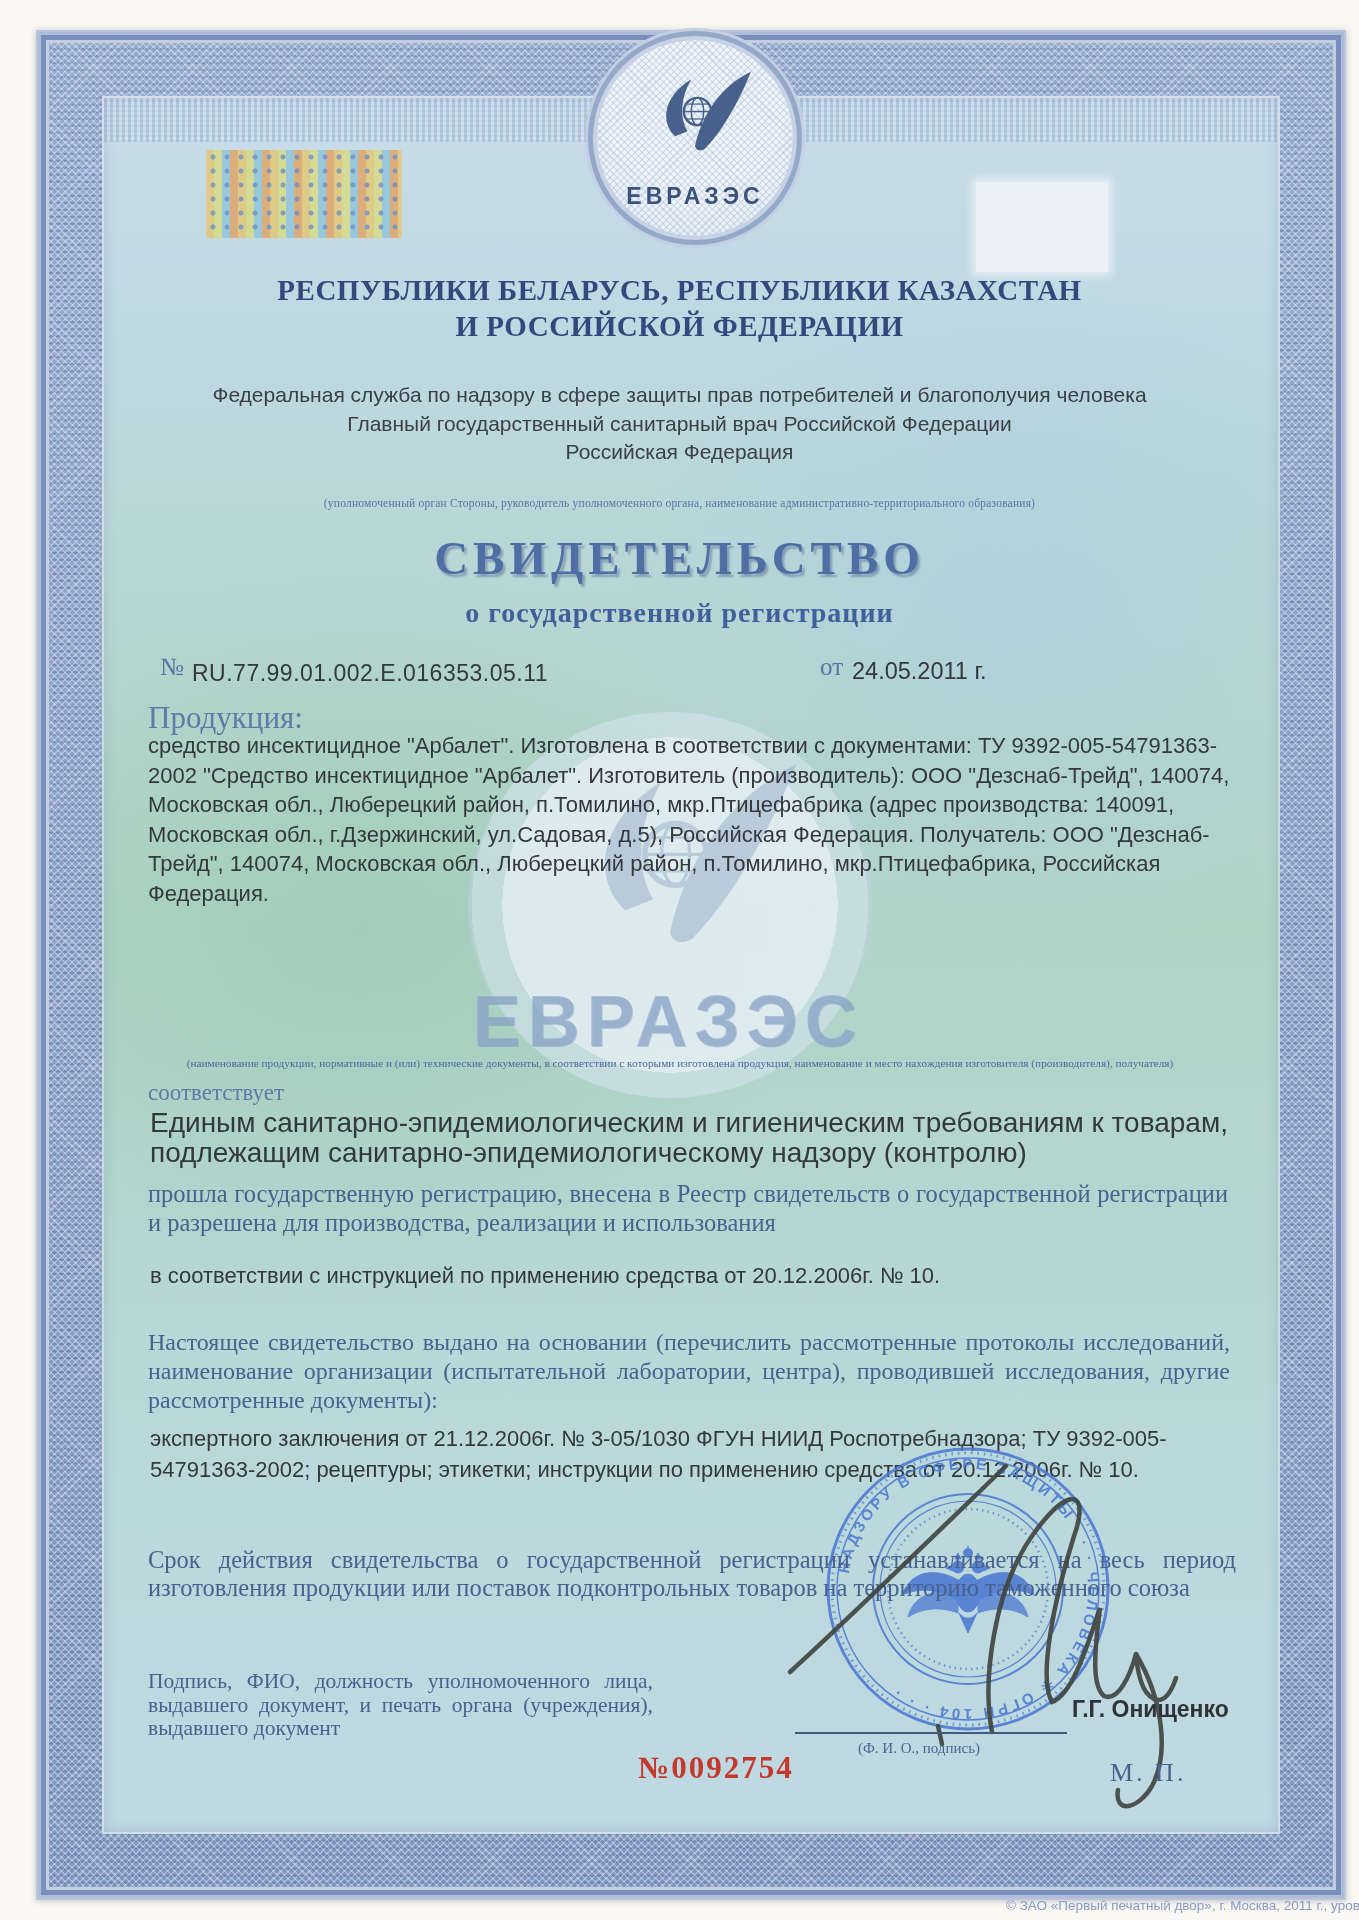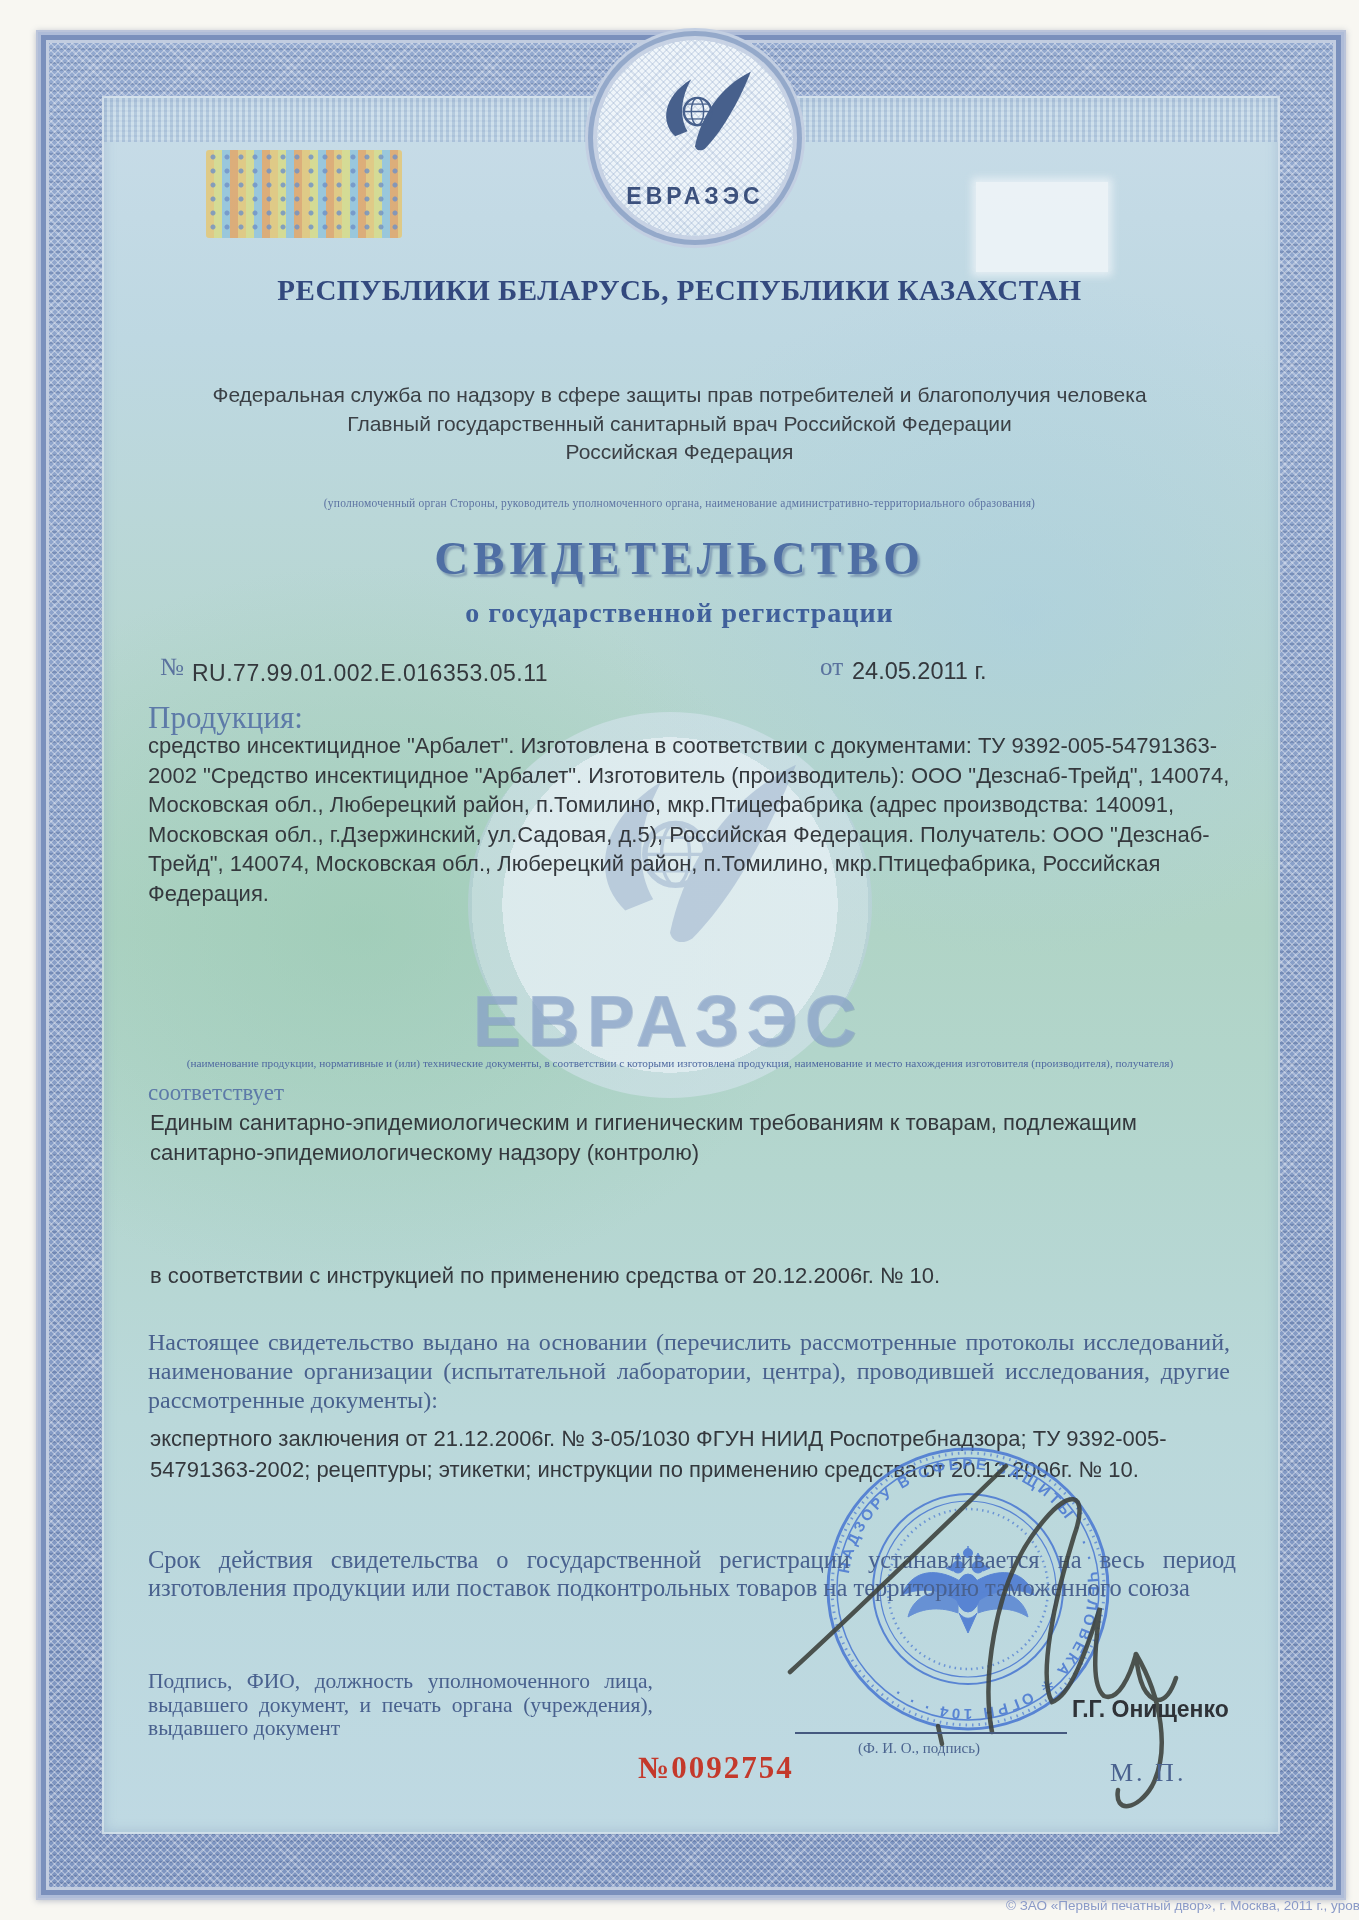--- a/index.html
+++ b/index.html
@@ -78,21 +78,21 @@
   .num-value{left:192px;top:660px;font-size:23px;letter-spacing:.5px;}
   .date-label{left:820px;top:653px;font-size:25px;}
   .date-value{left:852px;top:658px;font-size:23.5px;text-align:center;}
 
   .product-label{left:148px;top:700px;font-size:31px;color:#5d7aa8;}
   .product-text{left:148px;top:731px;width:1082px;font-size:22px;line-height:29.5px;}
   .product-caption{position:absolute;left:100px;top:1057px;width:1160px;text-align:center;
     font-size:11.3px;color:#4f69a0;}
 
   .compliance-label{left:148px;top:1080px;font-size:23px;color:#5d7aa8;}
-  .compliance-text{left:150px;top:1108px;width:1088px;font-size:22px;line-height:30px;}
+  .compliance-text{left:150px;top:1108px;width:1088px;font-size:28px;line-height:30px;}
 
   .grant-tmpl{left:148px;top:1180px;width:1080px;font-size:24.5px;line-height:28.5px;}
   .grant-filled{left:150px;top:1263px;width:1090px;font-size:22px;}
 
   .basis-tmpl{left:148px;top:1328px;width:1082px;font-size:24px;line-height:29px;}
   .basis-filled{left:150px;top:1424px;width:1092px;font-size:22px;line-height:30.5px;}
 
   .validity-tmpl{left:148px;top:1546px;width:1088px;font-size:24.5px;line-height:27.5px;}
   .sign-label{left:148px;top:1670px;width:505px;font-size:21.5px;line-height:23.5px;}
 
@@ -143,20 +143,21 @@
       <ellipse cx="52" cy="38" rx="5" ry="11" fill="none" stroke="#47608c" stroke-width="1.2"></ellipse>
       <line x1="41" y1="38" x2="63" y2="38" stroke="#47608c" stroke-width="1.2"></line>
       <line x1="43" y1="32" x2="61" y2="32" stroke="#47608c" stroke-width="1"></line>
       <line x1="43" y1="44" x2="61" y2="44" stroke="#47608c" stroke-width="1"></line>
     </svg>
     <div class="medallion-label">ЕВРАЗЭС</div>
   </div>
 
   <div class="center union">
     <div>РЕСПУБЛИКИ БЕЛАРУСЬ, РЕСПУБЛИКИ КАЗАХСТАН</div>
+    <div>И РОССИЙСКОЙ ФЕДЕРАЦИИ</div>
   </div>
   <div class="center agency">
     <div>Федеральная служба по надзору в сфере защиты прав потребителей и благополучия человека</div>
     <div>Главный государственный санитарный врач Российской Федерации</div>
     <div>Российская Федерация</div>
   </div>
   <div class="center authority-caption">(уполномоченный орган Стороны, руководитель уполномоченного органа, наименование административно-территориального образования)</div>
 
   <div class="center doc-title">СВИДЕТЕЛЬСТВО</div>
   <div class="center doc-subtitle">о государственной регистрации</div>
@@ -166,20 +167,21 @@
   <span class="lbl date-label">от</span>
   <span class="sans-val date-value">24.05.2011 г.</span>
 
   <div class="lbl product-label" style="position:absolute;">Продукция:</div>
   <div class="sans-val product-text">средство инсектицидное "Арбалет". Изготовлена в соответствии с документами: ТУ 9392-005-54791363-2002 "Средство инсектицидное "Арбалет". Изготовитель (производитель): ООО "Дезснаб-Трейд", 140074, Московская обл., Люберецкий район, п.Томилино, мкр.Птицефабрика (адрес производства: 140091, Московская обл., г.Дзержинский, ул.Садовая, д.5), Российская Федерация. Получатель: ООО "Дезснаб-Трейд", 140074, Московская обл., Люберецкий район, п.Томилино, мкр.Птицефабрика, Российская Федерация.</div>
   <div class="product-caption">(наименование продукции, нормативные и (или) технические документы, в соответствии с которыми изготовлена продукция, наименование и место нахождения изготовителя (производителя), получателя)</div>
 
   <div class="lbl compliance-label" style="position:absolute;">соответствует</div>
   <div class="sans-val compliance-text">Единым санитарно-эпидемиологическим и гигиеническим требованиям к товарам, подлежащим санитарно-эпидемиологическому надзору (контролю)</div>
 
+  <div class="tmpl grant-tmpl">прошла государственную регистрацию, внесена в Реестр свидетельств о государственной регистрации и разрешена для производства, реализации и использования</div>
   <div class="sans-val grant-filled">в соответствии с инструкцией по применению средства от 20.12.2006г. № 10.</div>
 
   <div class="tmpl basis-tmpl">Настоящее свидетельство выдано на основании (перечислить рассмотренные протоколы исследований, наименование организации (испытательной лаборатории, центра), проводившей исследования, другие рассмотренные документы):</div>
   <div class="sans-val basis-filled">экспертного заключения от 21.12.2006г. № 3-05/1030 ФГУН НИИД Роспотребнадзора; ТУ 9392-005-54791363-2002; рецептуры; этикетки; инструкции по применению средства от 20.12.2006г. № 10.</div>
 
   <svg class="stamp" viewBox="0 0 292 292">
     <defs>
       <path id="ringPath" d="M26,146 a120,120 0 1,1 240,0 a120,120 0 1,1 -240,0"></path>
     </defs>
     <g stroke="#4b79d2" fill="none">

